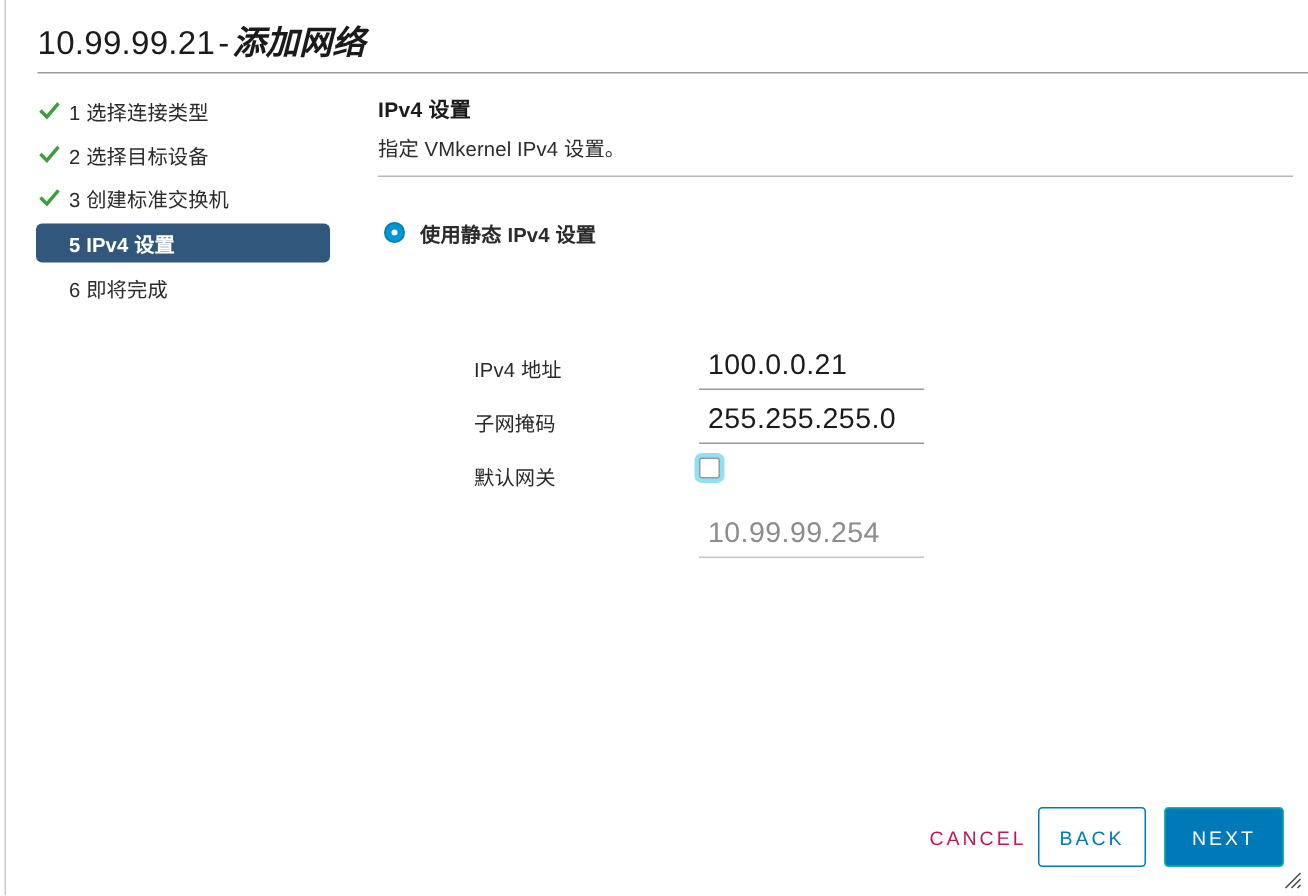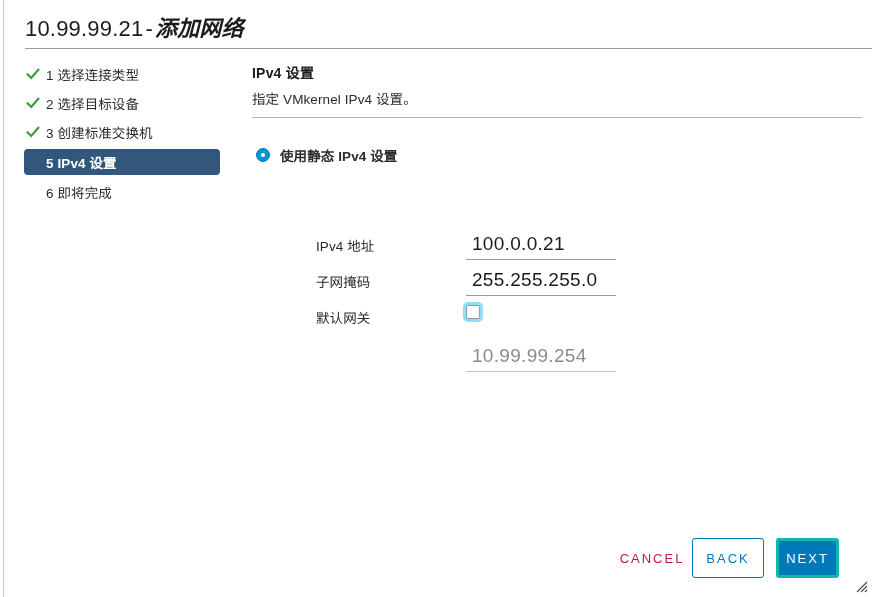--- a/index.html
+++ b/index.html
@@ -301,23 +301,23 @@
   }
   .btn-back {
     left: 692px;
     width: 72px;
     background: #ffffff;
     border: 1px solid #0079b8;
     color: #0079b8;
   }
   .btn-next {
     left: 776px;
-    width: 63px;
+    width: 80px;
     background: #0079b8;
-    border: 3px solid #14b8a6;
+    border: 1px solid #14b8a6;
     color: #ffffff;
   }
 
   
   .resize-grip {
     position: absolute;
     right: 4px;
     bottom: 4px;
     width: 14px;
     height: 14px;

